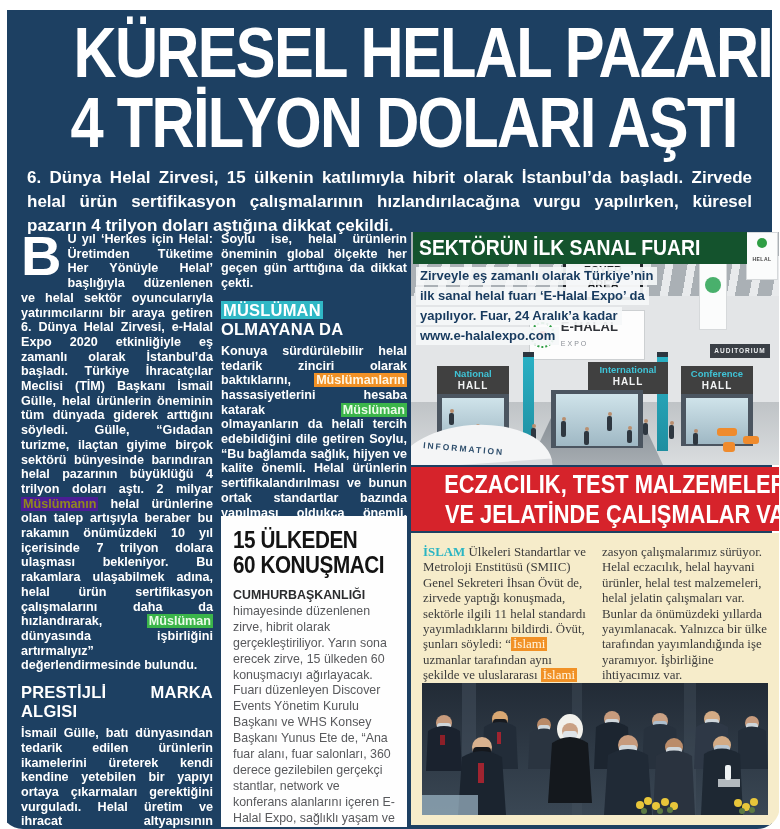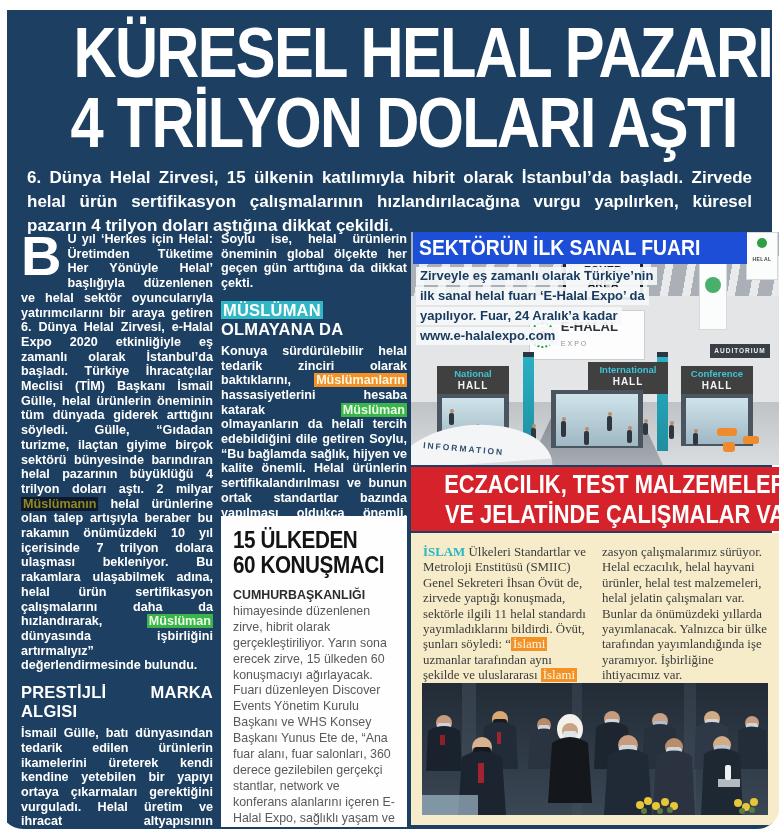--- a/index.html
+++ b/index.html
@@ -20,21 +20,21 @@
        text-align:justify;}
   .col p{margin:0 0 10px;}
   .col1{left:14px;top:222px;width:192px;}
   .col2{left:214px;top:222px;width:186px;}
   .col3{left:404px;top:222px;width:368px;font-weight:normal;text-align:left;}
   .col-head{margin:10px 0 5px;font-size:16.5px;line-height:19px;letter-spacing:.2px;color:#fff;
             font-weight:bold;}
   .dropcap{float:left;font-size:56px;line-height:42px;margin:3px 6px 0 0;font-weight:bold;color:#fff;}
 
   
-  .run-hlYellow{background:#0f172a;color:#8f8a1e;padding:0 2px;}
+  .run-hlYellow{background:#4c1d95;color:#8f8a1e;padding:0 2px;}
   .run-hlGreen{background:#3bb54a;color:#eafbe7;padding:0 2px;}
   .run-hlCyan{background:#30b8c6;color:#ffffff;padding:0 2px;}
   .run-hlOrange{background:#f19126;color:#fff6e3;padding:0 2px;}
   .run-leadCyan{color:#2ab5c3;font-weight:bold;}
   .run-boldDark{font-weight:bold;color:#2b2c2e;}
 
   
   .speakers-box{position:absolute;left:0;top:284px;width:162px;height:289px;background:#fefefe;
                 padding:12px 12px 10px;color:#58595c;font-weight:normal;text-align:left;
                 font-size:12.4px;line-height:15.9px;}
@@ -89,21 +89,21 @@
   .info-desk{position:absolute;left:-16px;bottom:-8px;width:156px;height:48px;background:#f4f5f6;
              border-radius:50% 50% 0 0 / 90% 90% 0 0;transform:rotate(-4deg);
              box-shadow:inset 0 -9px 0 #d9dcdf;}
   .info-text{position:absolute;left:28px;top:16px;font-size:8.5px;font-weight:bold;color:#30506e;
              letter-spacing:2px;transform:rotate(9deg);}
   .seat{position:absolute;background:#ef8b2d;border-radius:3px;}
   .psn{position:absolute;width:5px;background:#2e3740;border-radius:2px;}
   .psn::before{content:"";position:absolute;top:-4px;left:.5px;width:4px;height:4px;
                border-radius:50%;background:#b98e6e;}
 
-  .red-label{position:absolute;top:0;left:2px;height:30px;background:#1d4ed8;color:#fff;
+  .red-label{position:absolute;top:0;left:2px;height:30px;background:#14532d;color:#fff;
              font-weight:bold;padding:2px 8px 0 6px;z-index:5;}
   .red-label .cond{font-size:22px;line-height:27px;transform:scaleX(.88);transform-origin:0 50%;}
   .promo{position:absolute;left:5px;top:35px;z-index:5;}
   .promo .line{display:table;background:rgba(245,247,248,.92);color:#173a5e;font-weight:bold;
                font-size:13px;line-height:16px;padding:1px 4px;margin-bottom:2px;}
 
   
   .red-banner{position:absolute;top:235px;left:0;width:368px;height:64px;background:#d6232b;
               text-align:center;color:#fff;font-weight:bold;padding-top:2px;box-sizing:border-box;}
   .red-banner .cond{font-size:26px;line-height:30px;transform:scaleX(.84);}

